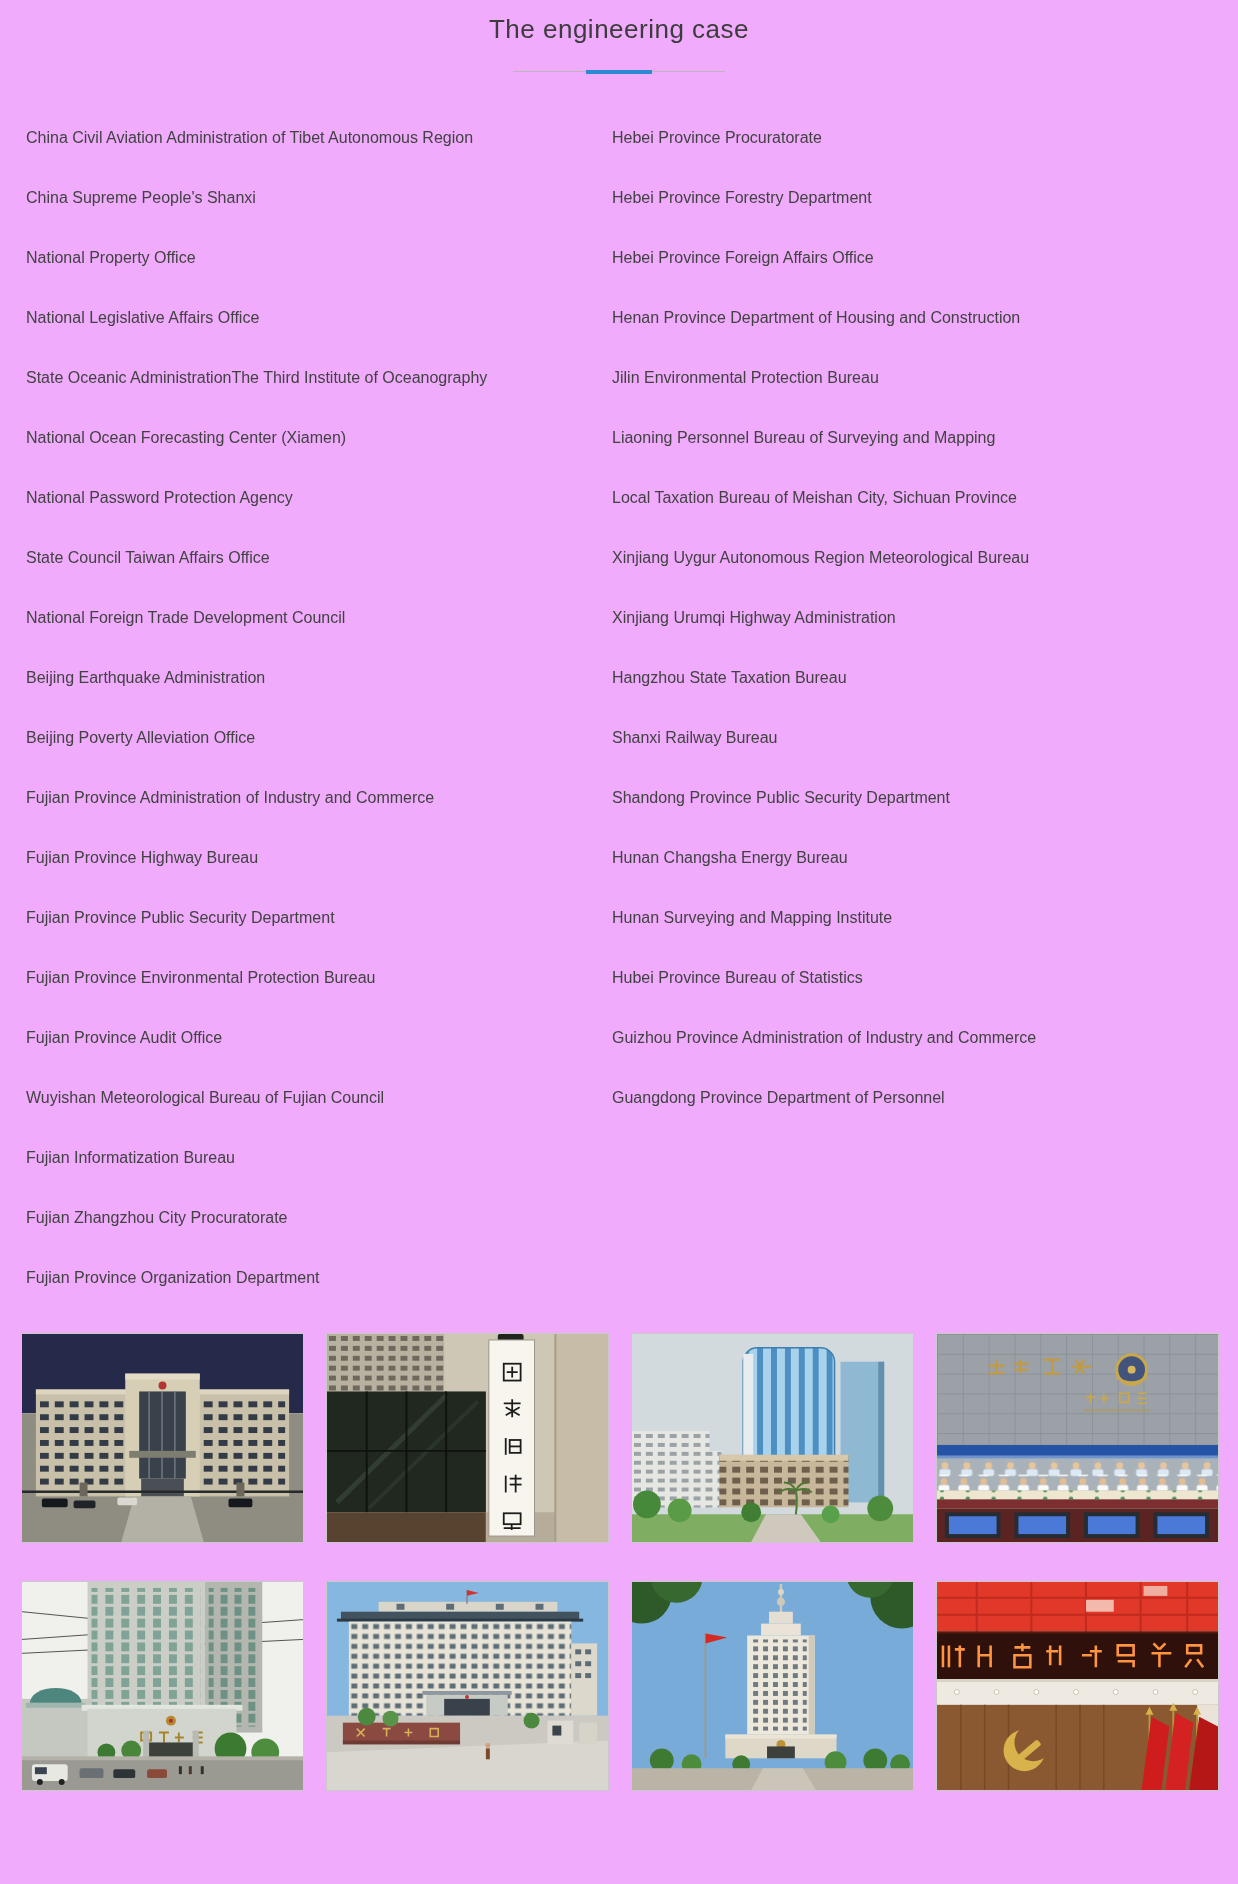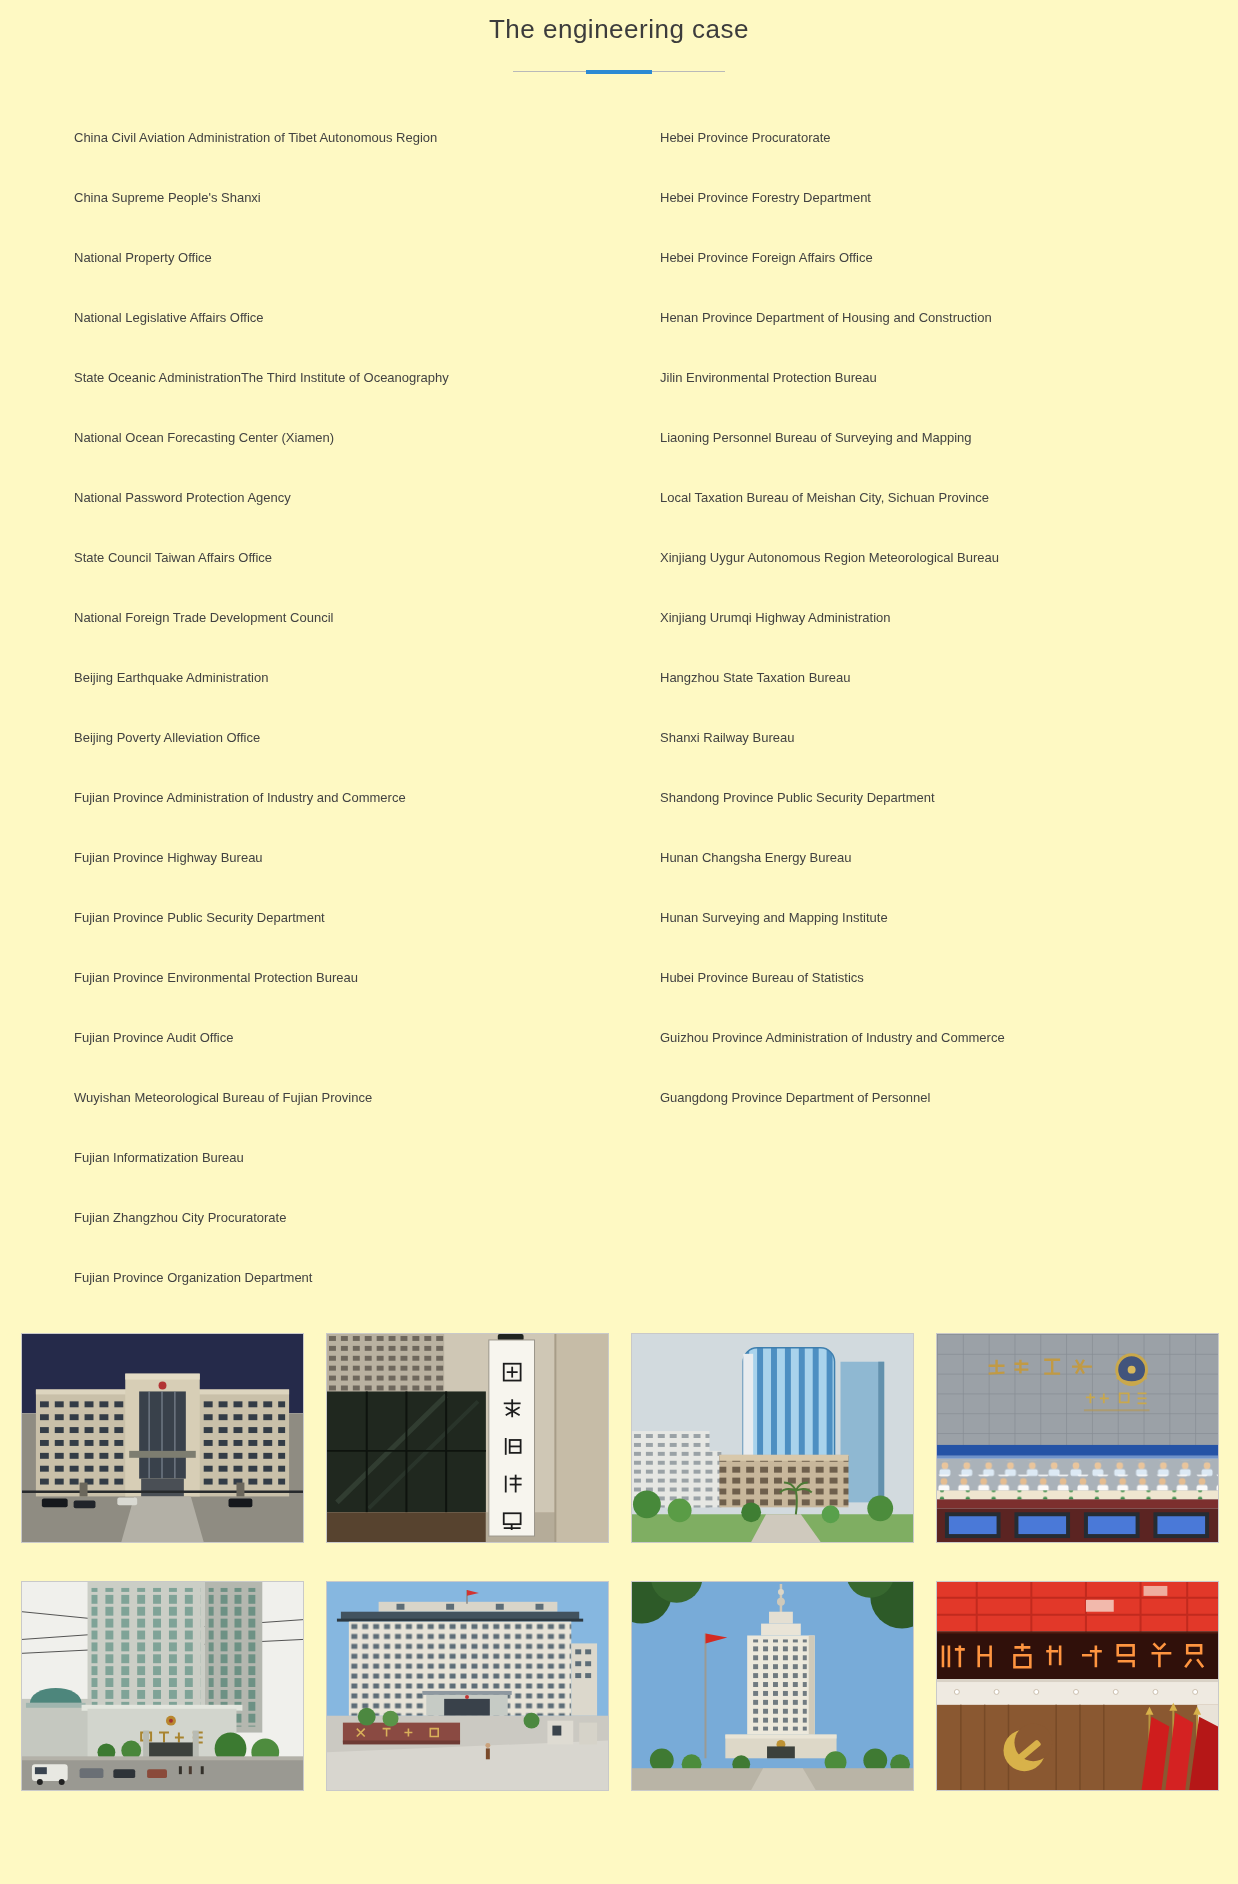--- a/index.html
+++ b/index.html
@@ -1,27 +1,27 @@
 <!DOCTYPE html>
 <html><head>
 <meta charset="utf-8">
 <style>
   html,body{margin:0;padding:0;background:#fff;}
-  .page{position:relative;width:1238px;height:1884px;background:#fef9c3;overflow:hidden;
+  .page{position:relative;width:1238px;height:1884px;background:#f0abfc;overflow:hidden;
         font-family:"Liberation Sans",sans-serif;color:#404040;}
   .page-title{position:absolute;top:14px;left:0;width:1238px;text-align:center;
         font-size:26px;font-weight:400;letter-spacing:0.5px;color:#3c3c3c;margin:0;}
   .title-divider{position:absolute;top:71px;left:50%;transform:translateX(-50%);
         width:212px;height:0;border-top:1px solid #b9b9b9;}
   .divider-accent{position:absolute;left:50%;top:-2px;transform:translateX(-50%);
         width:66px;height:4px;background:#2b8ad3;}
   .case-col{position:absolute;top:108px;margin:0;padding:0;list-style:none;}
   .case-col.left{left:26px;}
   .case-col.right{left:612px;}
-  .case-col li{height:60px;line-height:60px;font-size:13px;color:#424242;white-space:nowrap;margin-left:48px;}
+  .case-col li{height:60px;line-height:60px;font-size:16px;color:#424242;white-space:nowrap;}
   .photo{position:absolute;width:283px;height:210px;margin:0;box-sizing:border-box;
         border:1px solid #c9c9c9;background:#fff;padding:0;cursor:pointer;}
   .photo svg{display:block;width:100%;height:100%;}
   .r1{top:1333px;} .r2{top:1581px;}
   .c1{left:21px;} .c2{left:326px;} .c3{left:631px;} .c4{left:936px;}
 </style>
 </head>
 <body>
 
 <div class="page">
@@ -41,21 +41,21 @@
     <li>National Password Protection Agency</li>
     <li>State Council Taiwan Affairs Office</li>
     <li>National Foreign Trade Development Council</li>
     <li>Beijing Earthquake Administration</li>
     <li>Beijing Poverty Alleviation Office</li>
     <li>Fujian Province Administration of Industry and Commerce</li>
     <li>Fujian Province Highway Bureau</li>
     <li>Fujian Province Public Security Department</li>
     <li>Fujian Province Environmental Protection Bureau</li>
     <li>Fujian Province Audit Office</li>
-    <li>Wuyishan Meteorological Bureau of Fujian Province</li>
+    <li>Wuyishan Meteorological Bureau of Fujian Council</li>
     <li>Fujian Informatization Bureau</li>
     <li>Fujian Zhangzhou City Procuratorate</li>
     <li>Fujian Province Organization Department</li>
   </ul>
 
   <ul class="case-col right">
     <li>Hebei Province Procuratorate</li>
     <li>Hebei Province Forestry Department</li>
     <li>Hebei Province Foreign Affairs Office</li>
     <li>Henan Province Department of Housing and Construction</li>

